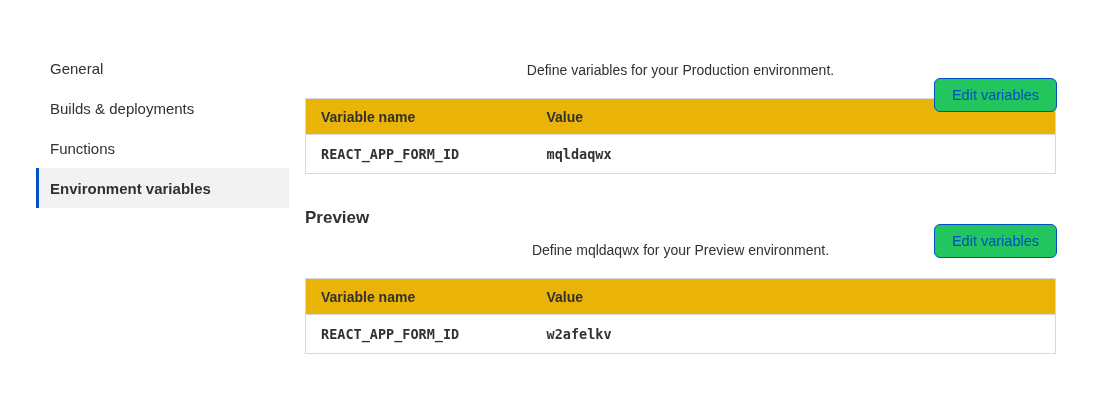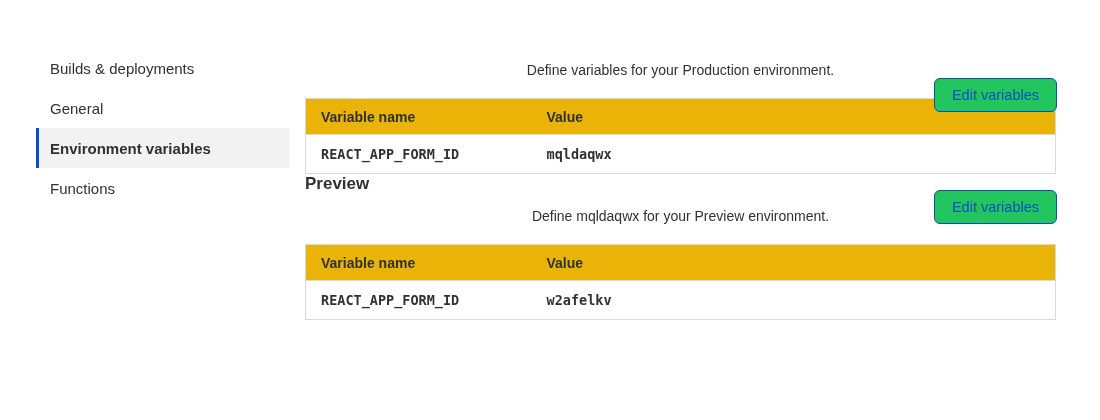--- a/index.html
+++ b/index.html
@@ -19,21 +19,21 @@
   }
   .side-item.active {
     background: #f2f2f2;
     border-left-color: #0051c3;
     font-weight: 700;
   }
 
   
   .content { margin-left: 16px; width: 751px; }
   .section { position: relative; }
-  .section + .section { }
+  .section + .section { margin-top: 34px; }
   .section-title { font-size: 17px; font-weight: 700; color: #313131; line-height: 20px; }
   .section-desc { font-size: 14px; color: #313131; margin-top: 14px; line-height: 16px; text-align: center; }
 
   .edit-btn {
     position: absolute; top: 16px; right: -1px;
     height: 34px; padding: 0 17px;
     background: #22c55e;
     border: 1.5px solid #0051c3; border-radius: 6px;
     color: #0051c3; font-family: "Liberation Sans", sans-serif;
     font-size: 14.5px; line-height: 31px; cursor: pointer;
@@ -58,24 +58,24 @@
     background: #ffffff;
     font-weight: bold;
   }
 </style>
 </head>
 <body>
 
 <div class="layout">
 
   <nav class="sidebar">
+    <div class="side-item">General</div>
     <div class="side-item">Builds &amp; deployments</div>
-    <div class="side-item">General</div>
+    <div class="side-item">Functions</div>
     <div class="side-item active">Environment variables</div>
-    <div class="side-item">Functions</div>
   </nav>
 
   <main class="content">
 
     <section class="section">
       <p class="section-desc">Define variables for your Production environment.</p>
       <button class="edit-btn">Edit variables</button>
 
       <table class="vars">
         <thead>

